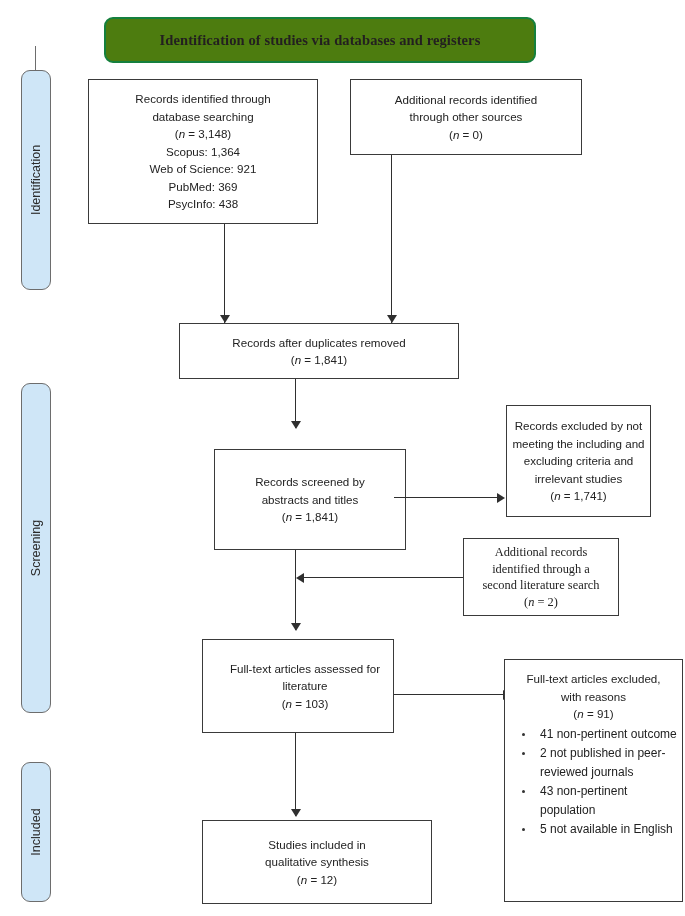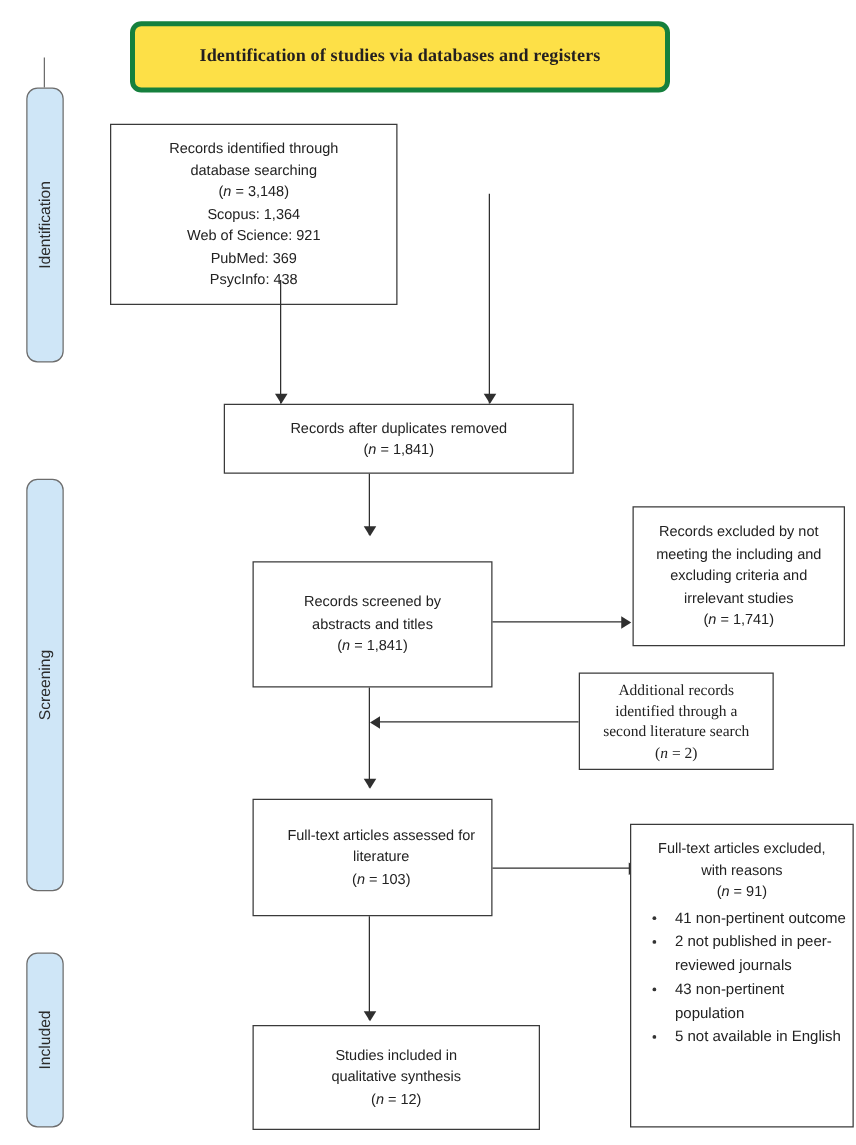--- a/index.html
+++ b/index.html
@@ -12,23 +12,23 @@
     width:685px;
     height:916px;
     overflow:hidden;
     background:#ffffff;
   }
 
   
   .banner{
     position:absolute;
     left:104px; top:17px;
-    width:432px; height:57px;
-    background:#fde047;
-    border:4px solid #15803d;
+    width:432px; height:46px;
+    background:#4d7c0f;
+    border:2px solid #15803d;
     border-radius:9px;
     box-sizing:border-box;
     display:flex;
     align-items:center;
     justify-content:center;
   }
   .banner-text{
     font-family:"Liberation Serif", serif;
     font-weight:bold;
     font-size:14.5px;
@@ -159,55 +159,60 @@
   </div>
 
   <div class="stage" style="top:383px;height:330px;">
     <span class="stage-label">Screening</span>
   </div>
 
   <div class="stage" style="top:762px;height:140px;">
     <span class="stage-label">Included</span>
   </div>
 
-  <div class="box" style="left:88px;top:79px;width:230px;height:145px;margin-top:20px;">
+  <div class="box" style="left:88px;top:79px;width:230px;height:145px;">
     <span class="ln">Records identified through</span>
     <span class="ln">database searching</span>
     <span class="ln">(<em class="n">n</em> = 3,148)</span>
     <span class="ln">Scopus: 1,364</span>
     <span class="ln">Web of Science: 921</span>
     <span class="ln">PubMed: 369</span>
     <span class="ln">PsycInfo: 438</span>
   </div>
 
+  <div class="box" style="left:350px;top:79px;width:232px;height:76px;">
+    <span class="ln">Additional records identified</span>
+    <span class="ln">through other sources</span>
+    <span class="ln">(<em class="n">n</em> = 0)</span>
+  </div>
 
   <div class="vline" style="left:224px;top:224px;height:99px;"></div>
   <div class="arrow-down" style="left:220px;top:315px;"></div>
 
   <div class="vline" style="left:391px;top:155px;height:168px;"></div>
   <div class="arrow-down" style="left:387px;top:315px;"></div>
 
   <div class="box" style="left:155px;top:323px;width:280px;height:56px;margin-left:24px;">
     <span class="ln">Records after duplicates removed</span>
     <span class="ln">(<em class="n">n</em> = 1,841)</span>
   </div>
 
   <div class="vline" style="left:295px;top:379px;height:49px;"></div>
   <div class="arrow-down" style="left:291px;top:421px;"></div>
 
-  <div class="box" style="left:202px;top:449px;width:192px;height:101px;">
+  <div class="box" style="left:214px;top:449px;width:192px;height:101px;">
     <span class="ln">Records screened by</span>
     <span class="ln">abstracts and titles</span>
     <span class="ln">(<em class="n">n</em> = 1,841)</span>
   </div>
 
   <div class="hline" style="left:394px;top:497px;width:105px;"></div>
   <div class="arrow-right" style="left:497px;top:493px;"></div>
 
-  <div class="box" style="left:506px;top:405px;width:170px;height:112px;">
+  <div class="box" style="left:506px;top:405px;width:145px;height:112px;">
     <span class="ln">Records excluded by not</span>
     <span class="ln">meeting the including and</span>
     <span class="ln">excluding criteria and</span>
     <span class="ln">irrelevant studies</span>
     <span class="ln">(<em class="n">n</em> = 1,741)</span>
   </div>
 
   <div class="vline" style="left:295px;top:550px;height:80px;"></div>
   <div class="arrow-down" style="left:291px;top:623px;"></div>
 

